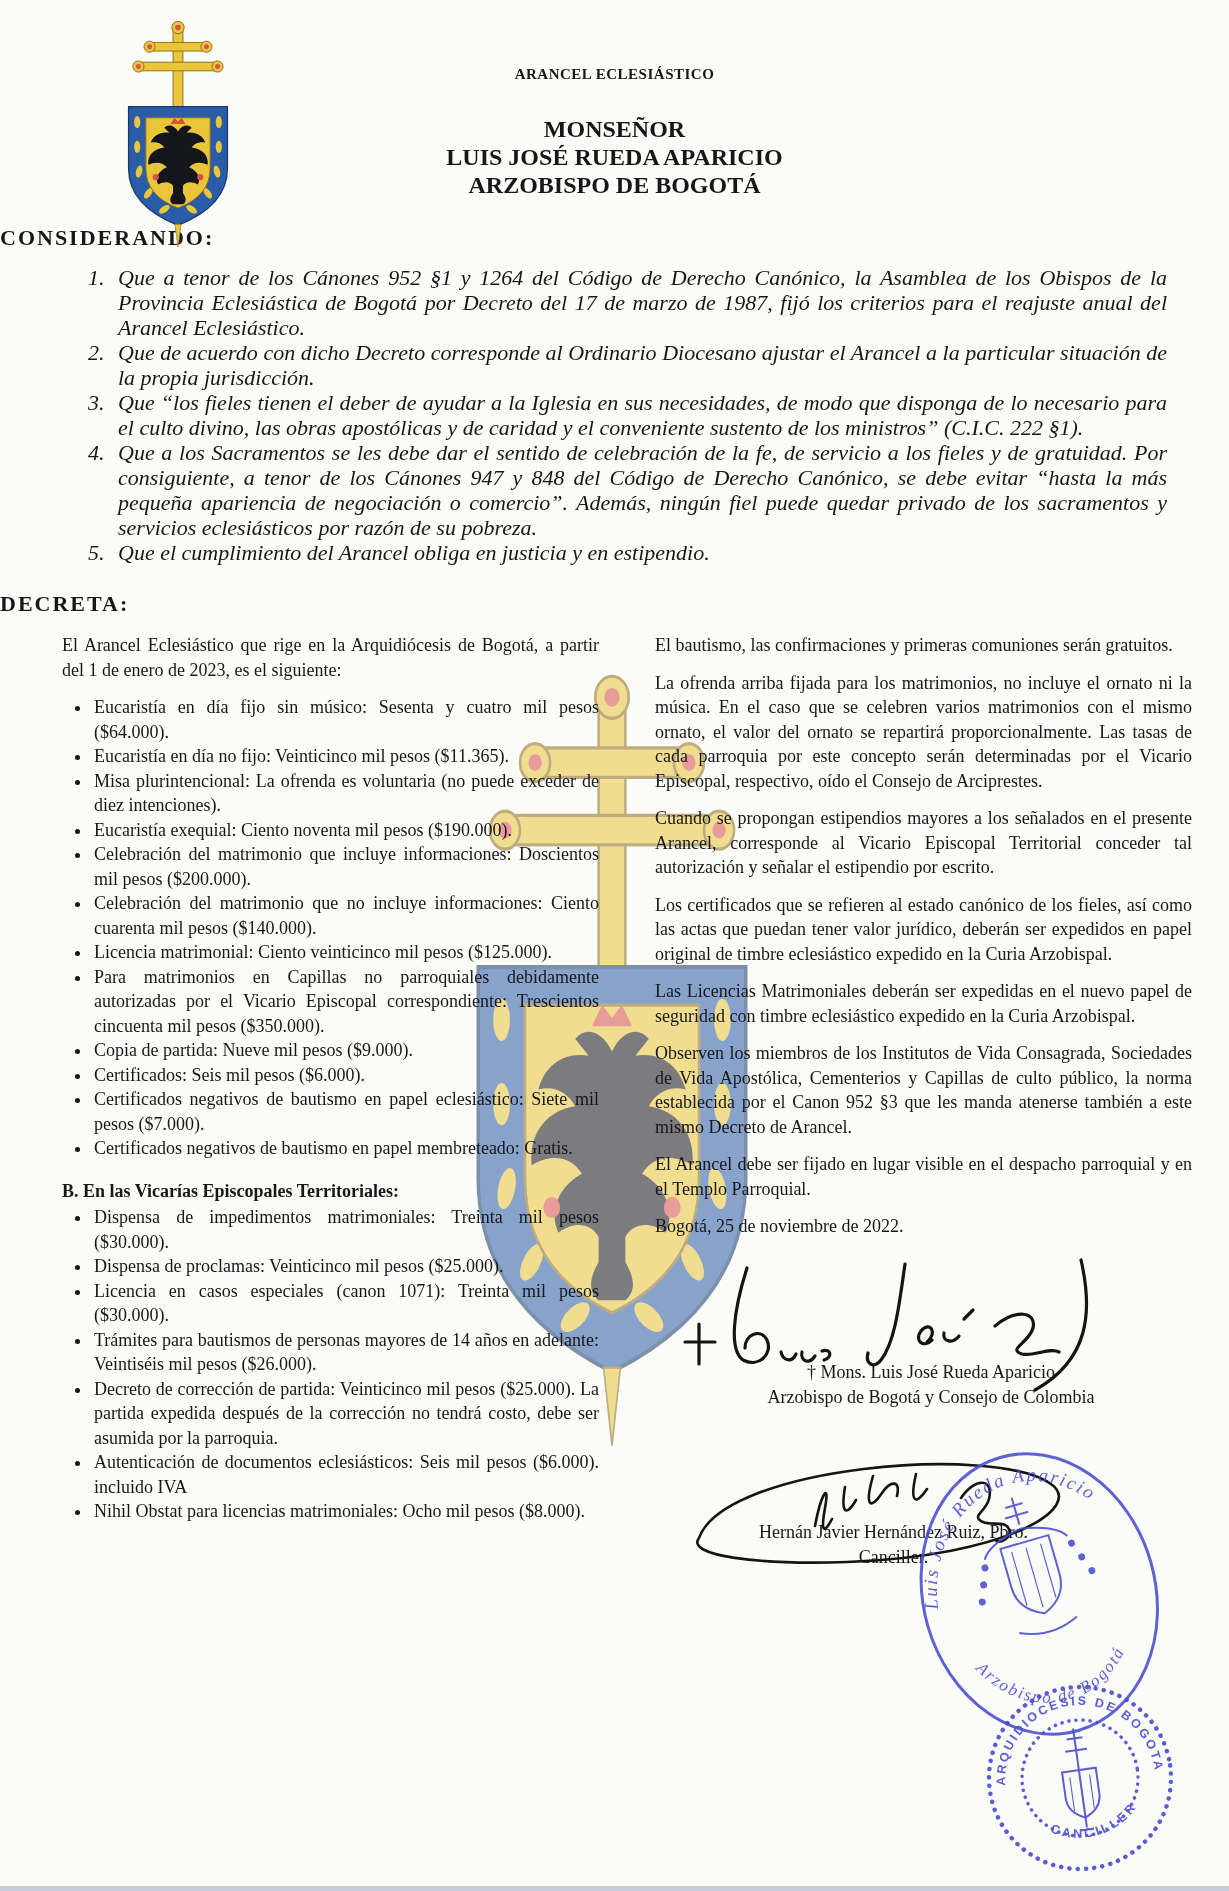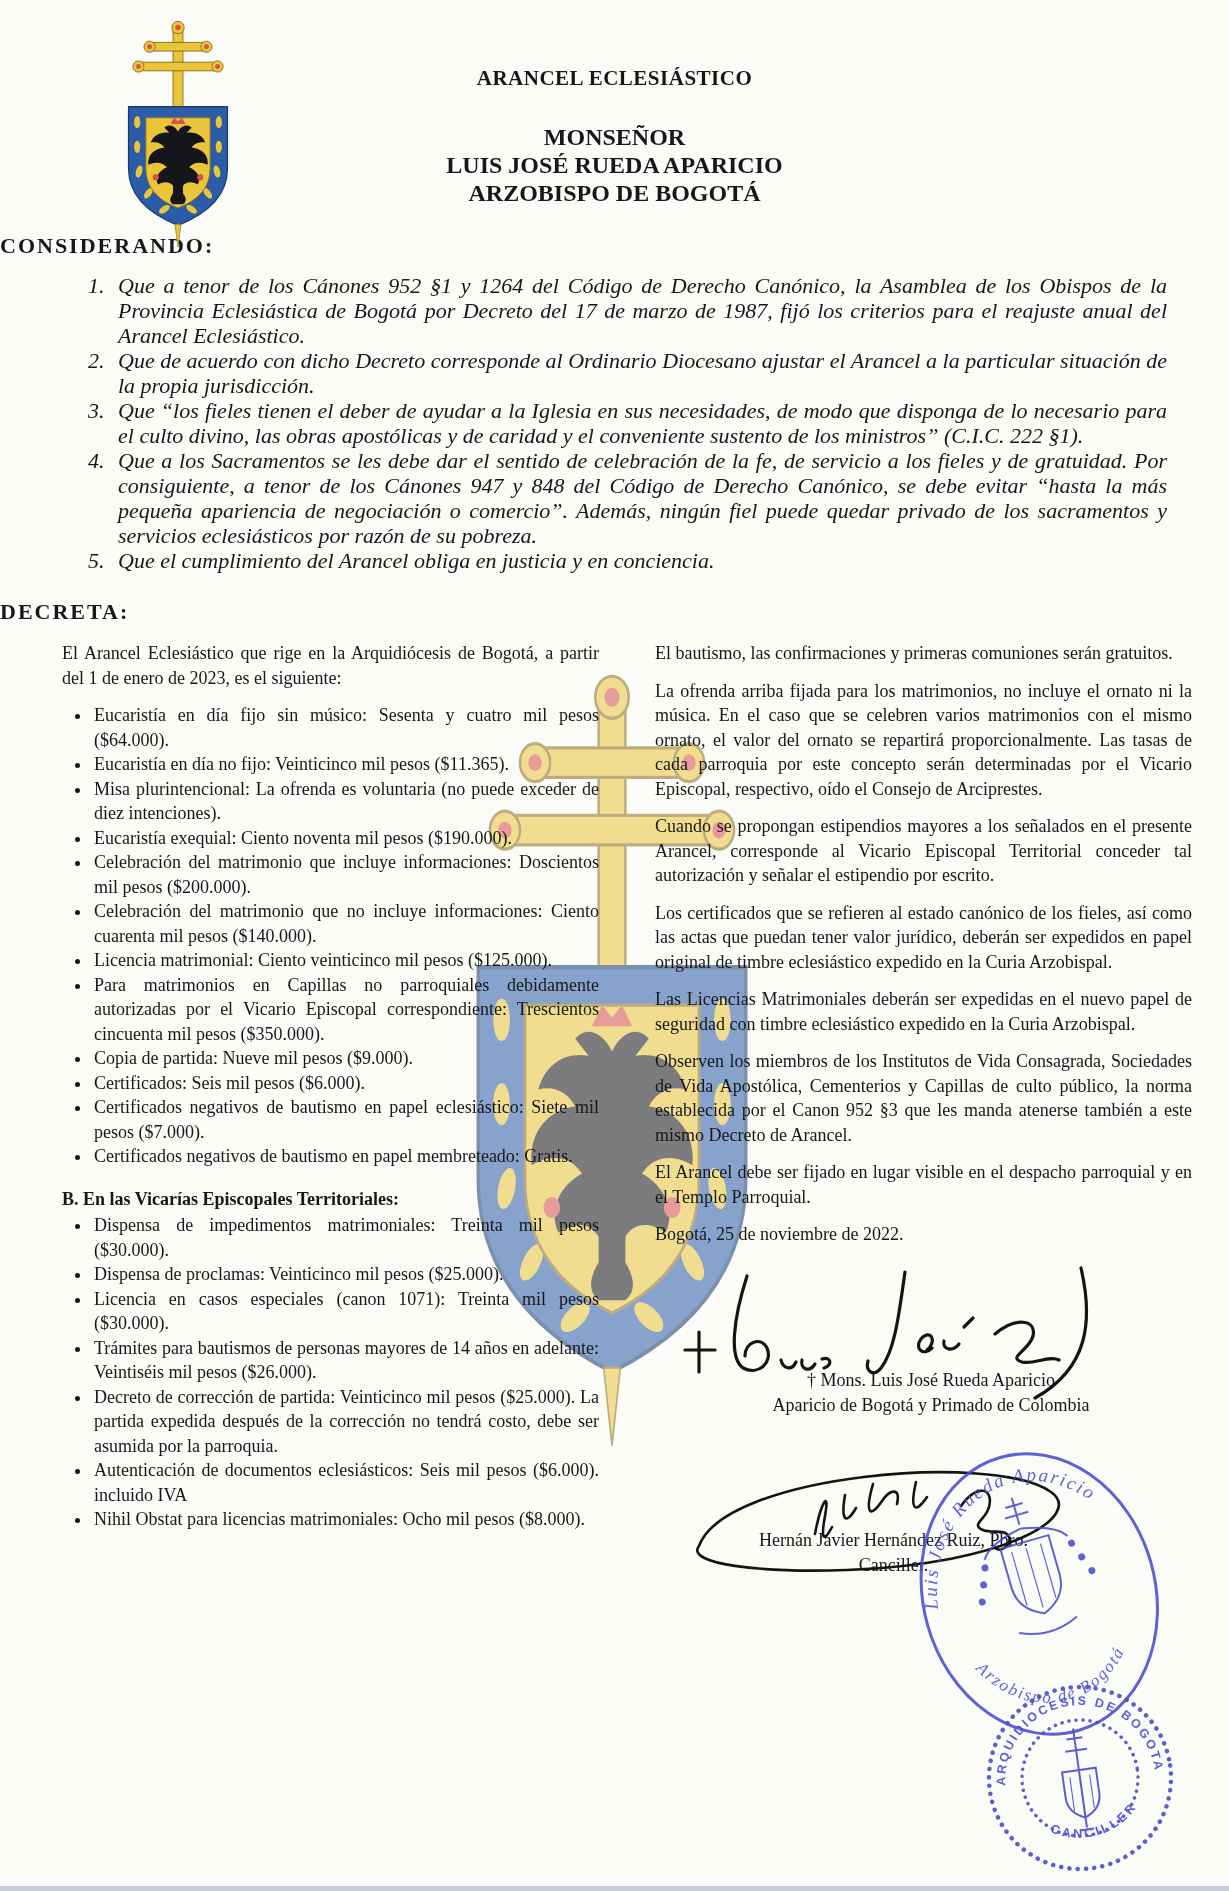--- a/index.html
+++ b/index.html
@@ -7,21 +7,21 @@
     width:1229px;height:1891px;position:relative;
     background:#fbfbf8;color:#17171a;
     font-family:"Liberation Serif", serif;
     overflow:hidden;
   }
   .content{position:relative;z-index:2;}
   .watermark{position:absolute;left:428px;top:672px;z-index:1;opacity:.55;}
   .crest{position:absolute;left:110px;top:20px;z-index:3;}
   .title-block{text-align:center;padding-top:42px;}
   .decree-no{font-size:32px;font-weight:bold;letter-spacing:1.5px;margin:0;}
-  .subtitle{font-size:21px;font-weight:bold;letter-spacing:.5px;margin-top:24px;}
+  .subtitle{font-size:15px;font-weight:bold;letter-spacing:.5px;margin-top:24px;}
   .author{margin-top:32px;font-size:24px;font-weight:bold;line-height:28px;}
   .section-heading{font-weight:bold;font-size:22px;letter-spacing:2px;margin:26px 0 0;}
   ol.considerando{margin:14px 62px 0 64px;padding-left:46px;font-size:22px;line-height:25px;text-align:justify;font-style:italic;}
   ol.considerando li{padding-left:8px;}
   .columns{display:flex;gap:56px;margin:16px 37px 0 62px;}
   .col{flex:1;font-size:18px;line-height:24.5px;text-align:justify;}
   .col p{margin:0 0 13px;}
   .intro{margin-bottom:6px;}
   .sec-title{font-weight:bold;margin:18px 0 2px;text-align:left;}
   ul.fees{list-style:disc;margin:0;padding-left:30px;}
@@ -116,21 +116,21 @@
     </div>
   </div>
 
   <div class="section-heading">CONSIDERANDO:</div>
 
   <ol class="considerando">
     <li>Que a tenor de los Cánones 952 §1 y 1264 del Código de Derecho Canónico, la Asamblea de los Obispos de la Provincia Eclesiástica de Bogotá por Decreto del 17 de marzo de 1987, fijó los criterios para el reajuste anual del Arancel Eclesiástico.</li>
     <li>Que de acuerdo con dicho Decreto corresponde al Ordinario Diocesano ajustar el Arancel a la particular situación de la propia jurisdicción.</li>
     <li>Que “los fieles tienen el deber de ayudar a la Iglesia en sus necesidades, de modo que disponga de lo necesario para el culto divino, las obras apostólicas y de caridad y el conveniente sustento de los ministros” (C.I.C. 222 §1).</li>
     <li>Que a los Sacramentos se les debe dar el sentido de celebración de la fe, de servicio a los fieles y de gratuidad.  Por consiguiente, a tenor de los Cánones 947 y 848 del Código de Derecho Canónico, se debe evitar “hasta la más pequeña apariencia de negociación o comercio”. Además, ningún fiel puede quedar privado de los sacramentos y servicios eclesiásticos por razón de su pobreza.</li>
-    <li>Que el cumplimiento del Arancel obliga en justicia y en conciencia.</li>
+    <li>Que el cumplimiento del Arancel obliga en justicia y en estipendio.</li>
   </ol>
 
   <div class="section-heading">DECRETA:</div>
 
   <div class="columns">
 
     <div class="col">
       <p class="intro">El Arancel Eclesiástico que rige en la Arquidiócesis de Bogotá, a partir del 1 de enero de 2023, es el siguiente:</p>
 
       <ul class="fees">
@@ -177,21 +177,21 @@
             <path d="M16,70 v40 M2,88 h30"></path>
             <path d="M64,14 C50,58 46,96 60,106 C76,114 90,100 84,86 C78,74 62,80 62,94"></path>
             <path d="M98,98 c2,9 11,11 15,2 m6,-2 c-2,9 7,13 13,4 m7,-5 c9,-3 11,6 2,9"></path>
             <path d="M222,10 c-6,42 -10,78 -24,96 c-7,9 -16,4 -13,-7"></path>
             <path d="M244,88 c11,-9 3,-22 -6,-11 c-7,9 2,18 11,9 m12,-7 c-2,9 9,11 15,3 m5,-17 l9,-9"></path>
             <path d="M312,72 c20,-17 42,-15 38,2 c-4,15 -26,21 -11,26 c11,3 28,-7 37,-2"></path>
             <path d="M398,6 c12,52 8,100 -46,130"></path>
           </g>
         </svg>
         <div class="sig-name n1">† Mons. Luis José Rueda Aparicio</div>
-        <div class="sig-name n2">Aparicio de Bogotá y Primado de Colombia</div>
+        <div class="sig-name n2">Arzobispo de Bogotá y Consejo de Colombia</div>
       </div>
 
       <div class="sig-area2">
         <svg class="sig-draw2" width="420" height="125" viewBox="0 0 420 125">
           <g fill="none" stroke="#141414" stroke-width="2.6" stroke-linecap="round">
             <path d="M34,96 C60,24 330,2 386,42 C420,66 342,114 182,120 C94,123 20,114 34,96"></path>
             <path d="M150,84 c6,-32 15,-46 10,-18 c-4,22 -2,28 7,11 m13,-32 c-4,24 0,32 11,13 m17,-24 c-8,28 -4,36 9,17 c8,-12 19,-14 15,3 m19,-22 c-6,26 -2,34 11,15"></path>
             <path d="M296,56 c15,-22 33,-19 28,1 c-3,13 -19,17 -6,23 c9,4 22,-2 26,7 c3,7 -7,16 -14,11"></path>
           </g>
         </svg>

